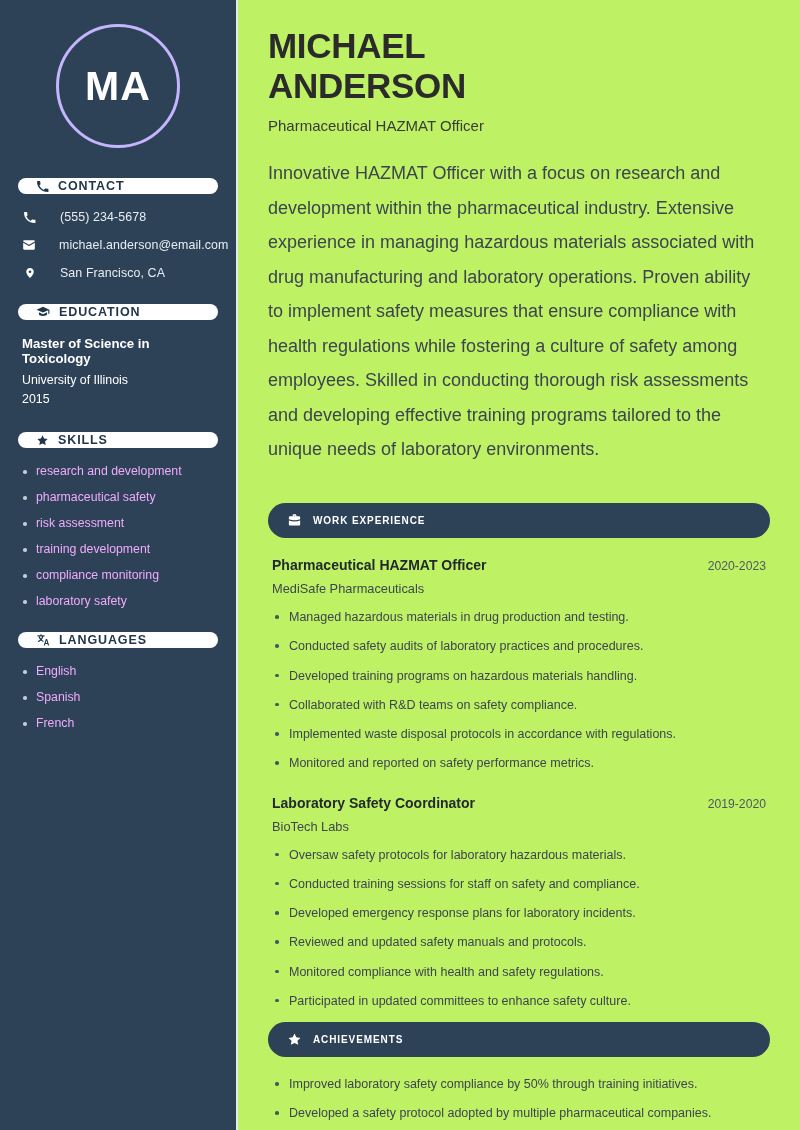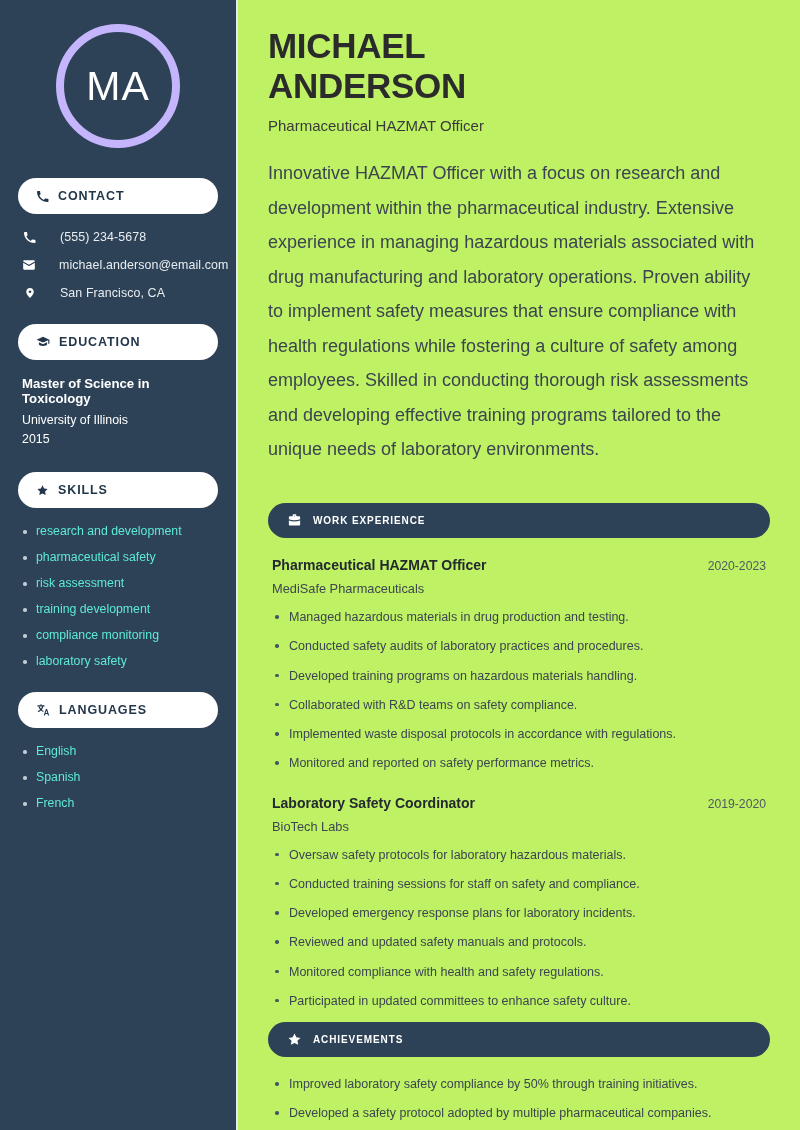--- a/index.html
+++ b/index.html
@@ -30,34 +30,34 @@
   .monogram-wrap {
     display: flex;
     justify-content: center;
     padding-top: 24px;
     padding-bottom: 30px;
   }
   .monogram {
     width: 124px;
     height: 124px;
     border-radius: 50%;
-    border: 8px solid #c4b5fd;
+    border: 3px solid #c4b5fd;
     display: flex;
     align-items: center;
     justify-content: center;
     font-size: 41px;
-    font-weight: 400;
+    font-weight: 700;
     letter-spacing: 1px;
     color: #ffffff;
   }
 
   .pill {
     background: #ffffff;
     border-radius: 20px;
-    height: 36px;
+    height: 16px;
     display: flex;
     align-items: center;
     gap: 9px;
     padding: 0 18px;
     margin-bottom: 16px;
   }
   .pill-label {
     color: #22364a;
     font-size: 12.5px;
     font-weight: 700;
@@ -93,21 +93,21 @@
     font-size: 12.4px;
     color: #ffffff;
     margin-bottom: 5px;
   }
 
   .side-list { list-style: none; padding: 0 4px; margin-bottom: 24px; }
   .side-list li {
     position: relative;
     padding-left: 14px;
     font-size: 12.3px;
-    color: #5eead4;
+    color: #f0abfc;
     margin-bottom: 11px;
     margin-top: 12px;
   }
   .side-list li::before {
     content: "";
     position: absolute;
     left: 1px;
     top: 6px;
     width: 3.5px;
     height: 3.5px;

